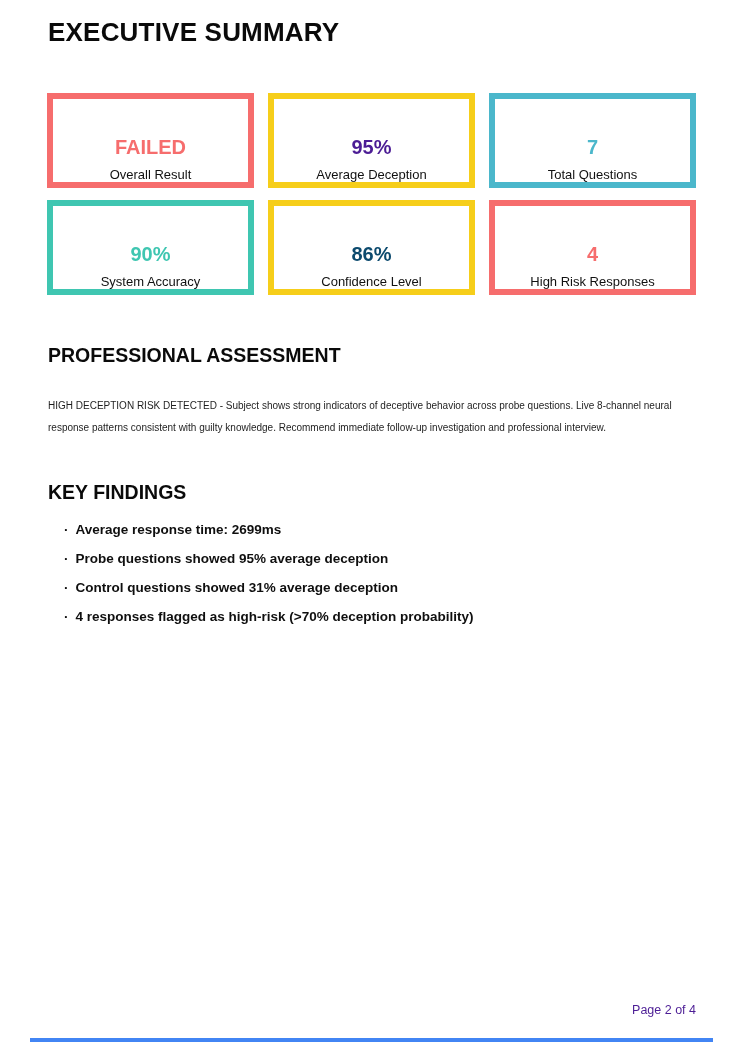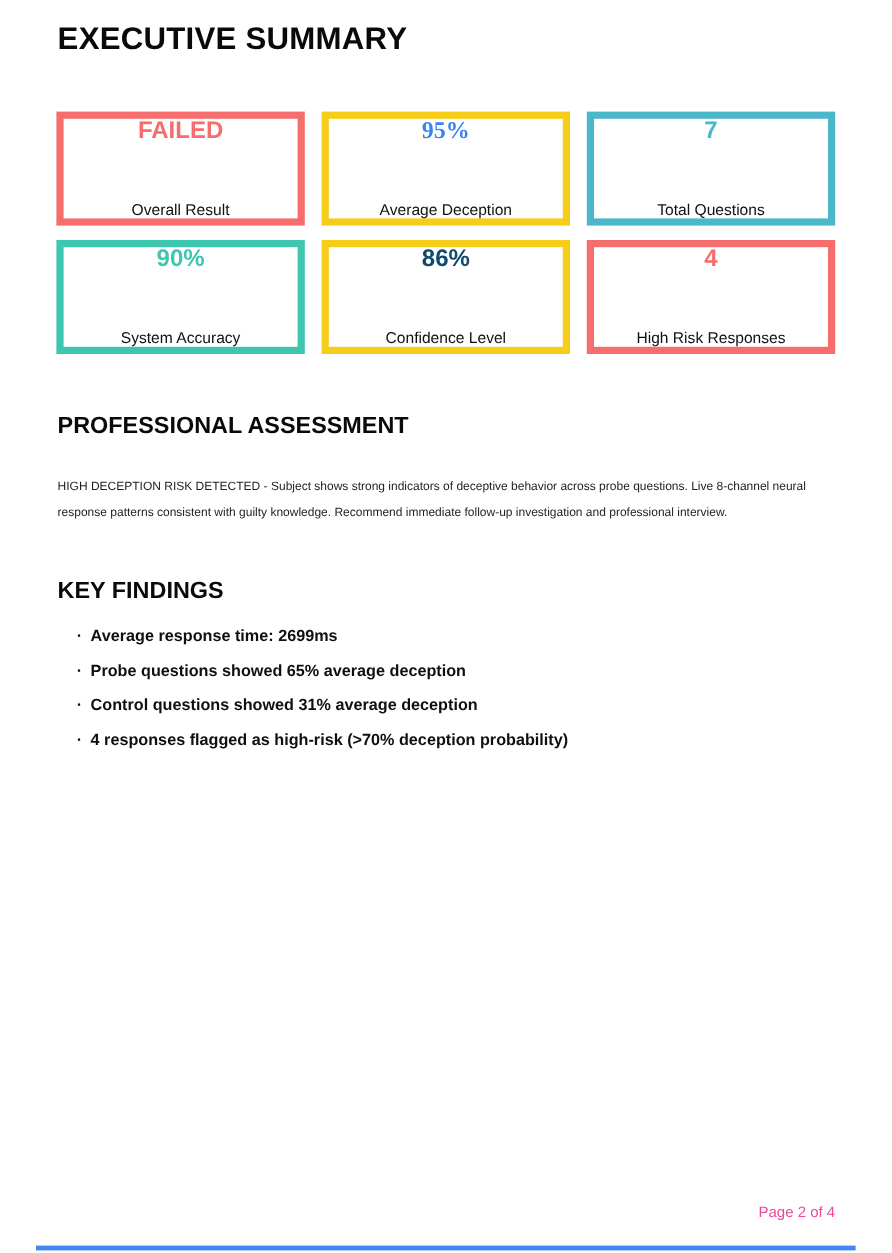--- a/index.html
+++ b/index.html
@@ -18,21 +18,21 @@
   }
   .cards-grid {
     position:absolute; left:47px; top:93px; width:649px;
     display:grid; grid-template-columns:repeat(3, 1fr);
     column-gap:14px; row-gap:12px;
   }
   .card {
     box-sizing:border-box; height:95px;
     border:6px solid #4c1d95; background:#ffffff;
     display:flex; flex-direction:column;
-    align-items:center; justify-content:space-between;
+    align-items:center; justify-content:flex-end;
     text-align:center;
   }
   .card-value { font-size:20px; font-weight:bold; line-height:1; }
   .card-label { font-size:13px; font-weight:normal; color:#111111; margin-top:10px; }
   .section-heading {
     position:absolute; left:48px; margin:0;
     font-size:19.5px; font-weight:bold; color:#0a0a0a;
   }
   .heading-assessment { top:344px; }
   .assessment-body {
@@ -44,41 +44,41 @@
     position:absolute; left:64px; top:522px; width:600px;
     list-style:none; margin:0; padding:0;
   }
   .finding {
     font-size:13.5px; font-weight:bold; color:#0f0f0f;
     line-height:16px; margin-bottom:13px;
   }
   .finding .bullet { margin-right:7px; }
   .page-indicator {
     position:absolute; right:47px; top:1003px;
-    font-size:12.5px; color:#ec4899;
+    font-size:12.5px; color:#4c1d95;
   }
   .accent-bar {
     position:absolute; left:30px; right:30px; bottom:2px;
     height:4px; background:#4285f4;
   }
 </style>
 </head>
 <body>
 
 <div class="page">
 
   <h1 class="doc-title">EXECUTIVE SUMMARY</h1>
 
   <div class="cards-grid">
       <div class="card" style="border-color: rgb(246, 109, 109);">
         <div class="card-value" style="color: rgb(246, 109, 109);">FAILED</div>
         <div class="card-label">Overall Result</div>
       </div>
       <div class="card" style="border-color: rgb(246, 206, 26);">
-        <div class="card-value" style="color: #3b82f6; font-family: Liberation Serif, serif;">95%</div>
+        <div class="card-value" style="color: #4c1d95;">95%</div>
         <div class="card-label">Average Deception</div>
       </div>
       <div class="card" style="border-color: rgb(75, 183, 203);">
         <div class="card-value" style="color: rgb(75, 183, 203);">7</div>
         <div class="card-label">Total Questions</div>
       </div>
       <div class="card" style="border-color: rgb(63, 198, 177);">
         <div class="card-value" style="color: rgb(63, 198, 177);">90%</div>
         <div class="card-label">System Accuracy</div>
       </div>
@@ -93,21 +93,21 @@
     </div>
 
   <h2 class="section-heading heading-assessment">PROFESSIONAL ASSESSMENT</h2>
 
   <p class="assessment-body">HIGH DECEPTION RISK DETECTED - Subject shows strong indicators of deceptive behavior across probe questions. Live 8-channel neural response patterns consistent with guilty knowledge. Recommend immediate follow-up investigation and professional interview.</p>
 
   <h2 class="section-heading heading-findings">KEY FINDINGS</h2>
 
   <ul class="findings-list">
       <li class="finding"><span class="bullet">·</span><span>Average response time: 2699ms</span></li>
-      <li class="finding"><span class="bullet">·</span><span>Probe questions showed 65% average deception</span></li>
+      <li class="finding"><span class="bullet">·</span><span>Probe questions showed 95% average deception</span></li>
       <li class="finding"><span class="bullet">·</span><span>Control questions showed 31% average deception</span></li>
       <li class="finding"><span class="bullet">·</span><span>4 responses flagged as high-risk (&gt;70% deception probability)</span></li>
     </ul>
 
   <div class="page-indicator">Page 2 of 4</div>
 
   <div class="accent-bar" style="background: rgb(66, 133, 244);"></div>
 
 </div>
 

